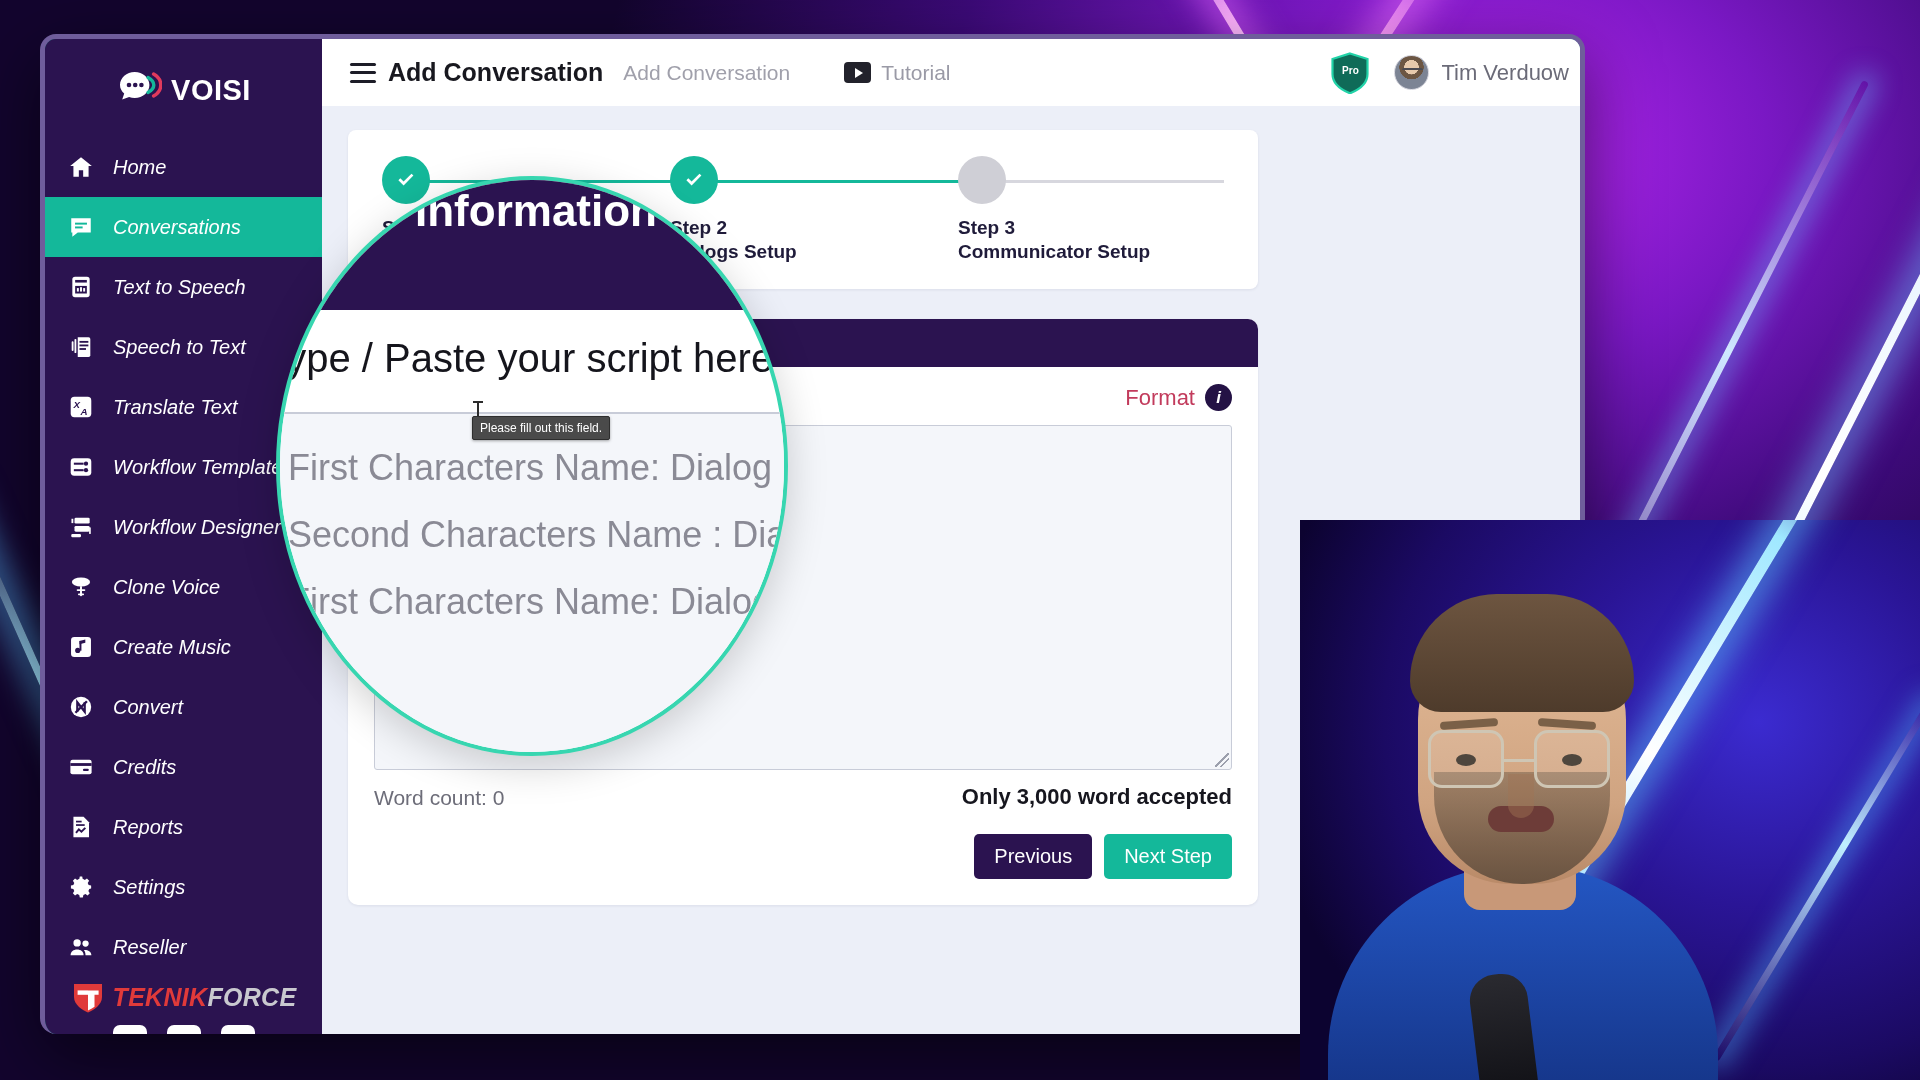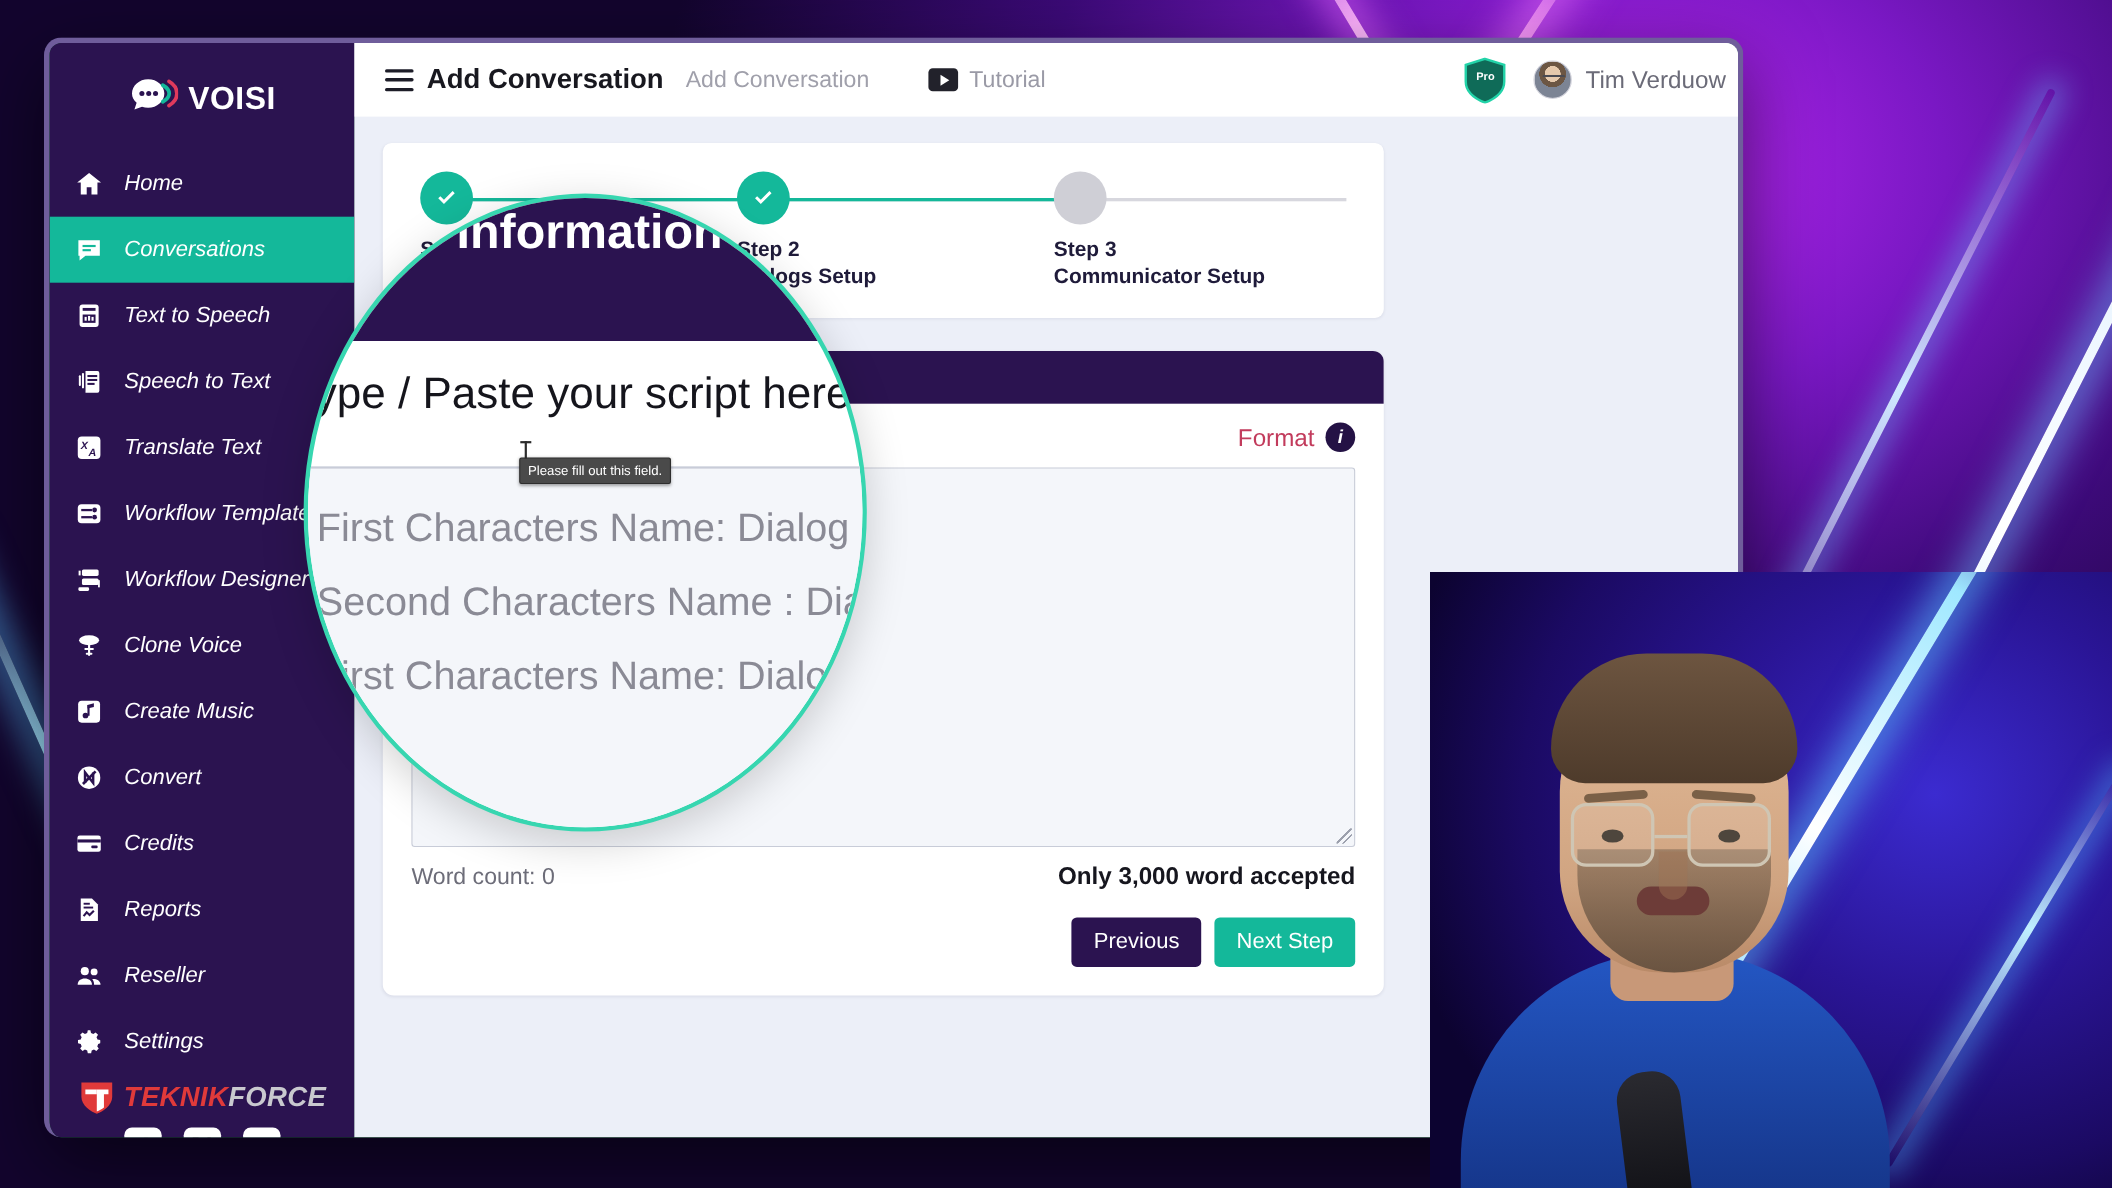--- a/index.html
+++ b/index.html
@@ -23,21 +23,21 @@
     border-radius: 99px;
     transform-origin: center;
     pointer-events: none;
   }
 
   
   #app-window {
     position: absolute;
     left: 40px; top: 34px;
     width: 1545px; height: 1000px;
-    background: #14532d;
+    background: #0f766e;
     border-radius: 16px;
     border: 5px solid #6f5d9b;
     border-bottom: none;
     overflow: hidden;
     box-shadow: 0 24px 70px rgba(0,0,0,.55);
   }
   #window-inner { position: absolute; inset: 0; display: flex; }
 
   
   #sidebar {
@@ -193,21 +193,21 @@
   #mag-banner { position: absolute; left: -40px; top: 0; right: -40px; height: 130px; background: #2b1350; }
   #mag-banner-text {
     position: absolute; left: 0; top: 6px; width: 100%;
     text-align: center; color: #fff; font-size: 44px; font-weight: 700;
   }
   #mag-heading {
     position: absolute; left: -16px; top: 156px; width: 560px;
     font-size: 40px; color: #15151c; white-space: nowrap;
   }
   #mag-field {
-    position: absolute; left: -32px; top: 244px; width: 640px; height: 400px;
+    position: absolute; left: -32px; top: 232px; width: 640px; height: 400px;
     background: #f4f6fa; border: 2px solid #c8ccd8;
   }
   #mag-field .ph {
     font-size: 36px; color: #8a8a95; padding-left: 38px; white-space: nowrap; line-height: 1;
   }
   #mag-field .ph.l1 { padding-top: 36px; }
   #mag-field .ph.l2 { padding-top: 31px; }
   #mag-field .ph.l3 { padding-top: 31px; }
   #validation-tooltip {
     position: absolute; left: 192px; top: 236px;
@@ -468,36 +468,36 @@
                 <rect x="7.4" y="9.4" width="8" height="1.6" fill="#2b1350"></rect>
                 <path d="M7.4 17.4 10 14.2l2.4 2.2 3.6-3.6" stroke="#2b1350" stroke-width="1.8" fill="none"></path>
               </svg>
           </span>
           <span class="nav-label">Reports</span>
         </div>
 
         <div class="nav-item">
           <span class="ic">
             <svg viewBox="0 0 24 24">
+                <path d="M12 8.3a3.7 3.7 0 1 0 0 7.4 3.7 3.7 0 0 0 0-7.4zm9.3 5.1.1-1.4-.1-1.4-2.3-.5a7.2 7.2 0 0 0-.8-1.9l1.3-2-2-2-2 1.3a7.2 7.2 0 0 0-1.9-.8l-.5-2.3H10.9l-.5 2.3a7.2 7.2 0 0 0-1.9.8l-2-1.3-2 2 1.3 2a7.2 7.2 0 0 0-.8 1.9l-2.3.5v2.8l2.3.5c.2.7.5 1.3.8 1.9l-1.3 2 2 2 2-1.3c.6.4 1.2.6 1.9.8l.5 2.3h2.8l.5-2.3c.7-.2 1.3-.4 1.9-.8l2 1.3 2-2-1.3-2c.4-.6.6-1.2.8-1.9z"></path>
+              </svg>
+          </span>
+          <span class="nav-label">Settings</span>
+        </div>
+
+        <div class="nav-item">
+          <span class="ic">
+            <svg viewBox="0 0 24 24">
                 <circle cx="8.4" cy="8.2" r="3.4"></circle>
                 <circle cx="16.2" cy="8.8" r="2.9"></circle>
                 <path d="M2.4 19.6c0-3.3 2.7-5.2 6-5.2s6 1.9 6 5.2z"></path>
                 <path d="M14.6 14.8c2.9-.4 7 .9 7 4.8h-5.4c0-1.9-.6-3.5-1.6-4.8z"></path>
               </svg>
           </span>
           <span class="nav-label">Reseller</span>
-        </div>
-
-        <div class="nav-item">
-          <span class="ic">
-            <svg viewBox="0 0 24 24">
-                <path d="M12 8.3a3.7 3.7 0 1 0 0 7.4 3.7 3.7 0 0 0 0-7.4zm9.3 5.1.1-1.4-.1-1.4-2.3-.5a7.2 7.2 0 0 0-.8-1.9l1.3-2-2-2-2 1.3a7.2 7.2 0 0 0-1.9-.8l-.5-2.3H10.9l-.5 2.3a7.2 7.2 0 0 0-1.9.8l-2-1.3-2 2 1.3 2a7.2 7.2 0 0 0-.8 1.9l-2.3.5v2.8l2.3.5c.2.7.5 1.3.8 1.9l-1.3 2 2 2 2-1.3c.6.4 1.2.6 1.9.8l.5 2.3h2.8l.5-2.3c.7-.2 1.3-.4 1.9-.8l2 1.3 2-2-1.3-2c.4-.6.6-1.2.8-1.9z"></path>
-              </svg>
-          </span>
-          <span class="nav-label">Settings</span>
         </div>
 
       </nav>
 
       <div id="sidebar-footer">
         <div id="tf-logo">
           <span class="tf-mark">
             <svg viewBox="0 0 34 32">
               <path d="M3 3h28v13c0 8-8.6 13.4-14 15.6C11.6 29.4 3 24 3 16z" fill="#e03a3a"></path>
               <path d="M17 9.4h10.6v4.4h-4.1v12c-2 1.6-4.3 2.8-6.5 3.7V9.4z" fill="#fff"></path>

